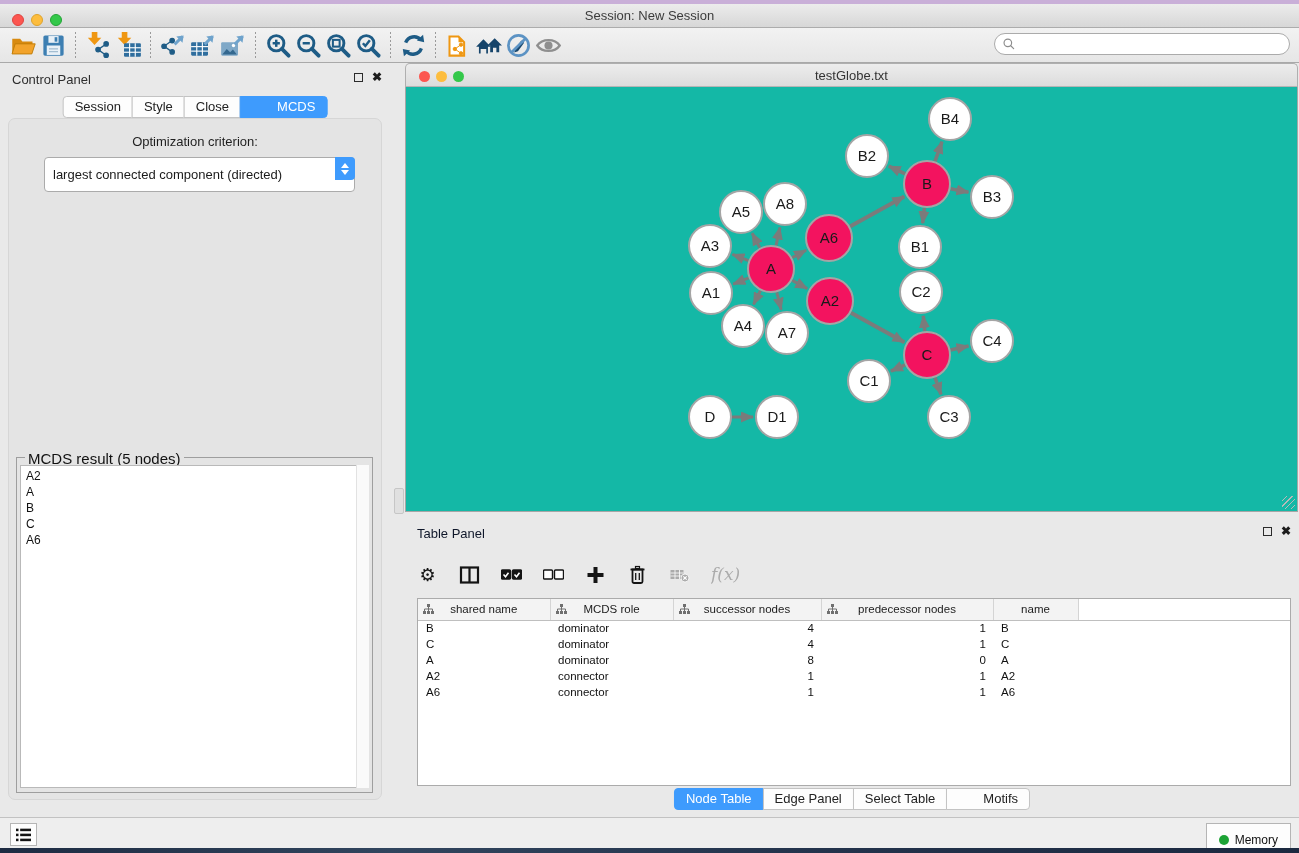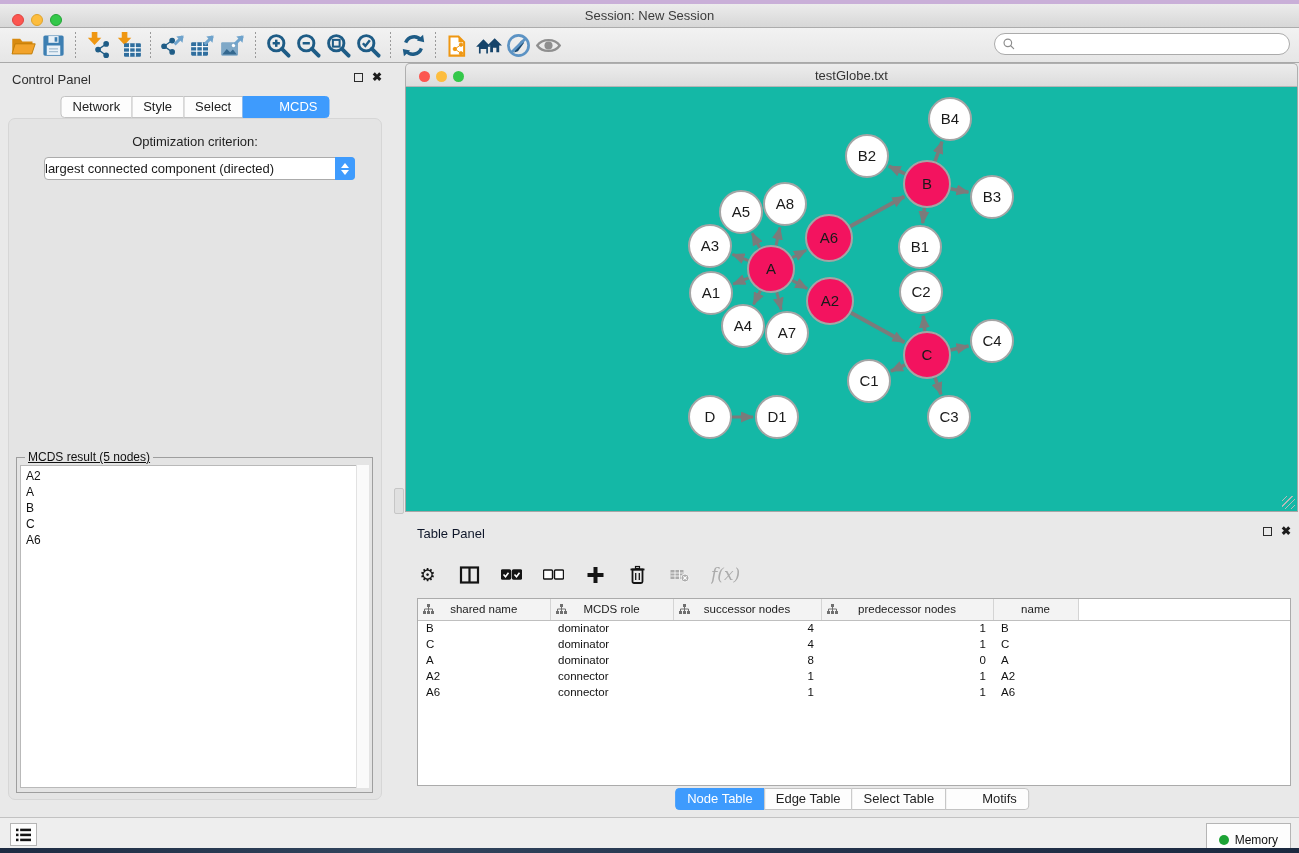--- a/index.html
+++ b/index.html
@@ -41,34 +41,34 @@
   .tabrow { position:absolute; display:flex; }
   .cp-tabs { left:50%; transform:translateX(-50%); top:33px; }
   .tab { font-size:13px; color:#222; background:#FDFDFD; border:1px solid #C3C3C3;
     padding:2px 11px 3px; margin-left:-1px; white-space:nowrap; }
   .tab:first-child { border-radius:4px 0 0 4px; margin-left:0; }
   .tab:last-child { border-radius:0 4px 4px 0;padding-left:36px; }
   .tab.active { background:#3E9BFD; border-color:#3E9BFD; color:#fff; }
   .cp-card { position:absolute; left:8px; top:55px; width:374px; height:682px;
     background:#E4E4E4; border:1px solid #D6D6D6; border-radius:7px; }
   .opt-label { position:absolute; left:0; right:0; top:15px; text-align:center; font-size:13px; color:#1f1f1f; }
-  .selectbox { position:absolute; left:35px; top:38px; width:311px; height:23px; background:#fff;
+  .selectbox { position:absolute; left:35px; top:38px; width:311px; height:35px; background:#fff;
     border:1px solid #ABABAB; border-radius:4px; font-size:13px; color:#1b1b1b;
-    display:flex; align-items:center; }
+    display:flex; align-items:center; padding-left:8px; }
   .select-stepper { position:absolute; right:-1px; top:-1px; width:20px; height:23px; background:#3E9BFD;
     border-radius:0 4px 4px 0; display:flex; flex-direction:column; align-items:center; justify-content:center; gap:2px; }
   .select-stepper .up { width:0;height:0;border-left:4px solid transparent;border-right:4px solid transparent;border-bottom:5px solid #fff; }
   .select-stepper .dn { width:0;height:0;border-left:4px solid transparent;border-right:4px solid transparent;border-top:5px solid #fff; }
   .btnrow { position:absolute; left:0; right:0; top:72px; display:flex; justify-content:center; gap:14px; }
   .pushbtn { font-size:13px; color:#1b1b1b; background:#FDFDFD; border:1px solid #B9B9B9;
     border-radius:4px; padding:3px 16px; }
   .groupbox { position:absolute; left:7px; top:338px; width:357px; height:336px;
     border:1px solid #9E9E9E; }
   .groupbox legend, .gb-title { position:absolute; left:8px; top:-8px; background:#E4E4E4;
-    font-size:12px; color:#111; padding:0 3px;text-decoration:underline; }
+    font-size:15px; color:#111; padding:0 3px;text-decoration:underline; }
   .mcds-list { position:absolute; left:3px; top:7px; right:3px; bottom:4px; background:#fff;
     border:1px solid #B9B9B9; overflow:hidden; }
   .mcds-list .item { font-size:12px; color:#111; line-height:16px; padding-left:5px; }
   .mcds-scroll { position:absolute; right:0; top:0; bottom:0; width:13px; background:#FAFAFA; border-left:1px solid #E2E2E2; }
 
   
   .net-window { position:absolute; left:405px; top:63px; width:893px; height:450px;padding-left:38px; }
   .net-titlebar { position:absolute; left:0; top:0; right:0; height:24px;
     background:linear-gradient(#EDEDED,#DCDCDC); border:1px solid #AFAFAF; border-bottom:1px solid #B5B5B5;
     border-radius:5px 5px 0 0; }
@@ -303,23 +303,23 @@
     </div>
   </div>
 
   <div class="control-panel">
     <div class="cp-header">Control Panel</div>
     <div class="panel-btns">
       <span class="float-box"></span>
       <span class="close-x">✖</span>
     </div>
     <div class="tabrow cp-tabs" id="cp-tabs">
-        <span class="tab">Network</span>
+        <span class="tab">Session</span>
         <span class="tab">Style</span>
-        <span class="tab">Select</span>
+        <span class="tab">Close</span>
         <span class="tab active">MCDS</span>
       </div>
     <div class="cp-card">
       <div class="opt-label">Optimization criterion:</div>
       <div class="selectbox">
         <span>largest connected component (directed)</span>
         <span class="select-stepper">
             <span class="up"></span>
             <span class="dn"></span>
           </span>
@@ -622,21 +622,21 @@
               <td class="num">1</td>
               <td class="num">1</td>
               <td class="">A6</td>
               <td></td>
             </tr>
           </tbody>
         </table>
     </div>
     <div class="tabrow tp-tabs" id="tp-tabs">
         <span class="tab active">Node Table</span>
-        <span class="tab">Edge Table</span>
+        <span class="tab">Edge Panel</span>
         <span class="tab">Select Table</span>
         <span class="tab">Motifs</span>
       </div>
   </div>
 
   <div class="statusbar">
     <div class="list-btn">
       <svg width="17" height="15" viewBox="0 0 20 18">
         <g fill="#141414">
             <rect x="1" y="2" width="3" height="3"></rect>

